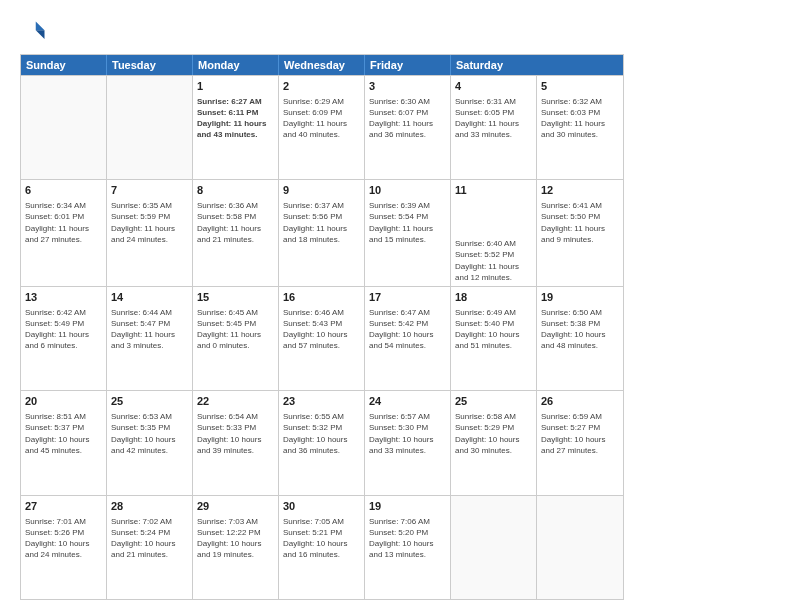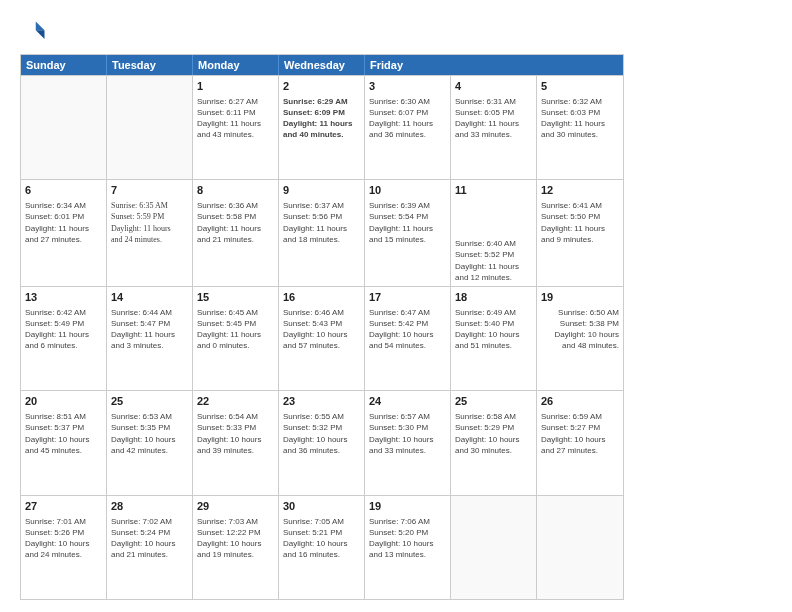--- a/index.html
+++ b/index.html
@@ -127,35 +127,36 @@
     </div>
   </div>
 
   <div class="calendar">
     <div class="cal-header">
     <div class="cal-header-cell">Sunday</div>
         <div class="cal-header-cell">Tuesday</div>
         <div class="cal-header-cell">Monday</div>
         <div class="cal-header-cell">Wednesday</div>
         <div class="cal-header-cell">Friday</div>
+        <div class="cal-header-cell">Saturday</div>
       </div>
     <div class="cal-body">
     <div class="cal-row">
           <div class="cal-cell empty"></div>
           <div class="cal-cell empty"></div>
           <div class="cal-cell">
             <div class="cell-day">1</div>
-            <div class="cell-info" style="white-space: pre-line;">Sunrise: 6:27 AM
+            <div class="cell-info" style="white-space: pre-line; font-weight: bold;">Sunrise: 6:27 AM
 Sunset: 6:11 PM
 Daylight: 11 hours
 and 43 minutes.</div>
           </div>
           <div class="cal-cell">
             <div class="cell-day">2</div>
-            <div class="cell-info" style="white-space: pre-line; font-weight: bold;">Sunrise: 6:29 AM
+            <div class="cell-info" style="white-space: pre-line;">Sunrise: 6:29 AM
 Sunset: 6:09 PM
 Daylight: 11 hours
 and 40 minutes.</div>
           </div>
           <div class="cal-cell">
             <div class="cell-day">3</div>
             <div class="cell-info" style="white-space: pre-line;">Sunrise: 6:30 AM
 Sunset: 6:07 PM
 Daylight: 11 hours
 and 36 minutes.</div>
@@ -178,21 +179,21 @@
         <div class="cal-row">
           <div class="cal-cell">
             <div class="cell-day">6</div>
             <div class="cell-info" style="white-space: pre-line;">Sunrise: 6:34 AM
 Sunset: 6:01 PM
 Daylight: 11 hours
 and 27 minutes.</div>
           </div>
           <div class="cal-cell">
             <div class="cell-day">7</div>
-            <div class="cell-info" style="white-space: pre-line; font-family: Liberation Serif, serif;">Sunrise: 6:35 AM
+            <div class="cell-info" style="white-space: pre-line;">Sunrise: 6:35 AM
 Sunset: 5:59 PM
 Daylight: 11 hours
 and 24 minutes.</div>
           </div>
           <div class="cal-cell">
             <div class="cell-day">8</div>
             <div class="cell-info" style="white-space: pre-line;">Sunrise: 6:36 AM
 Sunset: 5:58 PM
 Daylight: 11 hours
 and 21 minutes.</div>
@@ -264,21 +265,21 @@
           </div>
           <div class="cal-cell">
             <div class="cell-day">18</div>
             <div class="cell-info" style="white-space: pre-line;">Sunrise: 6:49 AM
 Sunset: 5:40 PM
 Daylight: 10 hours
 and 51 minutes.</div>
           </div>
           <div class="cal-cell">
             <div class="cell-day">19</div>
-            <div class="cell-info" style="white-space: pre-line; text-align: right;">Sunrise: 6:50 AM
+            <div class="cell-info" style="white-space: pre-line;">Sunrise: 6:50 AM
 Sunset: 5:38 PM
 Daylight: 10 hours
 and 48 minutes.</div>
           </div>
         </div>
         <div class="cal-row">
           <div class="cal-cell">
             <div class="cell-day">20</div>
             <div class="cell-info" style="white-space: pre-line;">Sunrise: 8:51 AM
 Sunset: 5:37 PM

